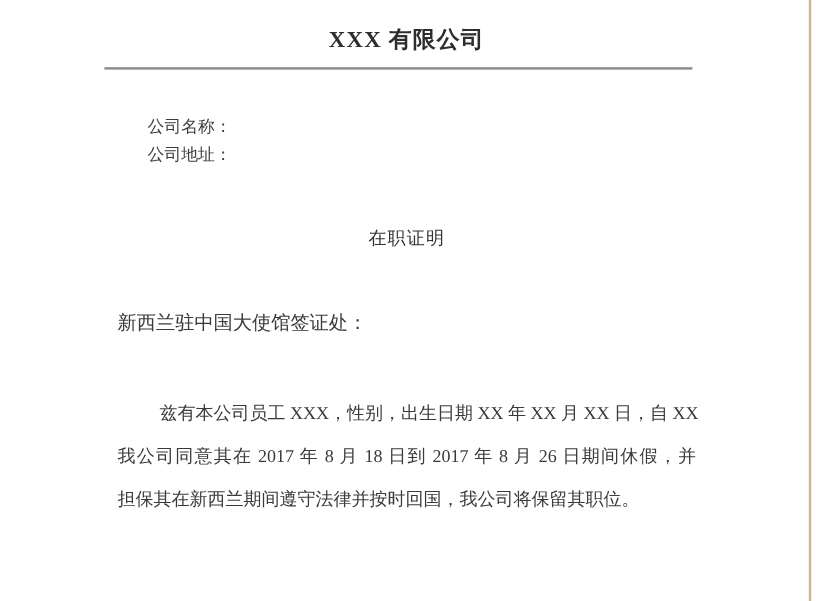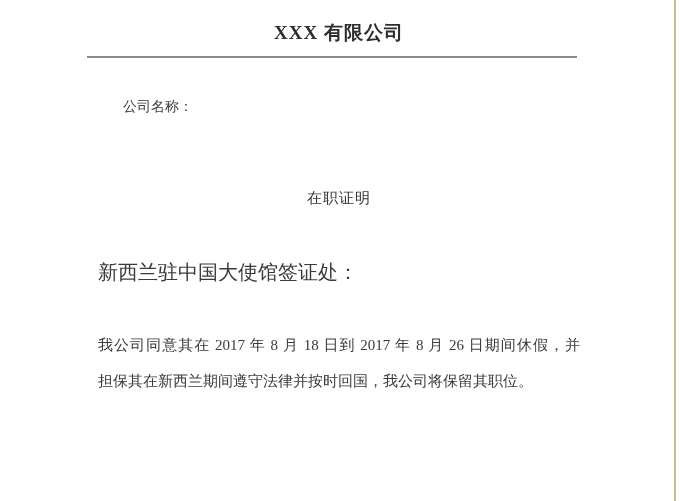--- a/index.html
+++ b/index.html
@@ -62,21 +62,21 @@
     text-align: center;
     font-size: 15px;
     letter-spacing: 1px;
     color: #333333;
     white-space: nowrap;
   }
   .salutation {
     position: absolute;
     top: 259px;
     left: 98px;
-    font-size: 20px;
+    font-size: 16px;
     color: #3a3a3a;
     white-space: nowrap;
   }
   .body-block {
     position: absolute;
     top: 327px;
     left: 98px;
     width: 482px;
     font-size: 15px;
     color: #3a3a3a;
@@ -101,26 +101,28 @@
 <body>
 
 <div class="page">
 
   <div class="letterhead-title">XXX 有限公司</div>
 
   <div class="letterhead-rule"></div>
 
   <div class="company-info">
     <div>公司名称：</div>
+    <div>公司地址：</div>
   </div>
 
   <div class="cert-heading">在职证明</div>
 
   <div class="salutation">新西兰驻中国大使馆签证处：</div>
 
   <div class="body-block">
+    <div class="body-line first">兹有本公司员工 XXX，性别，出生日期 XX 年 XX 月 XX 日，自 XX</div>
     <div class="body-line">我公司同意其在 2017 年 8 月 18 日到 2017 年 8 月 26 日期间休假，并</div>
     <div class="body-line last">担保其在新西兰期间遵守法律并按时回国，我公司将保留其职位。</div>
   </div>
 
   <div class="right-edge"></div>
 
 </div>
 
 </body></html>

